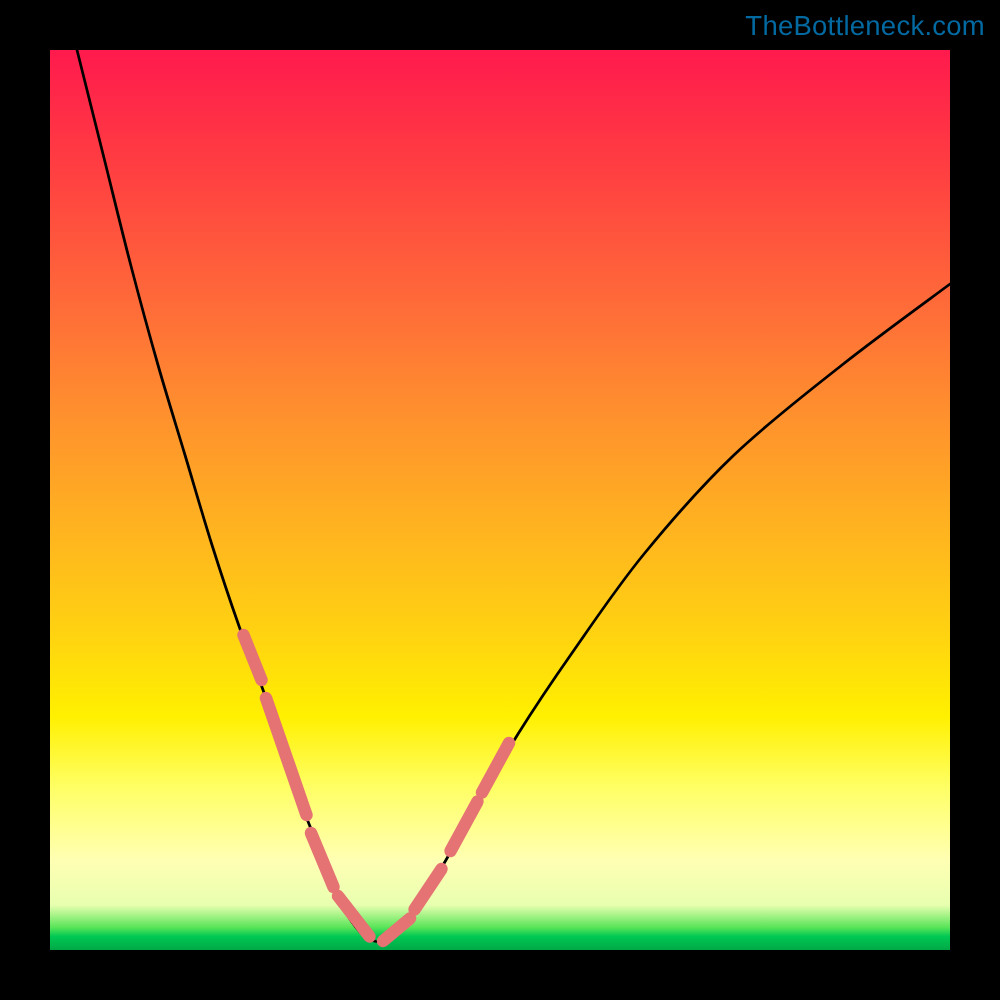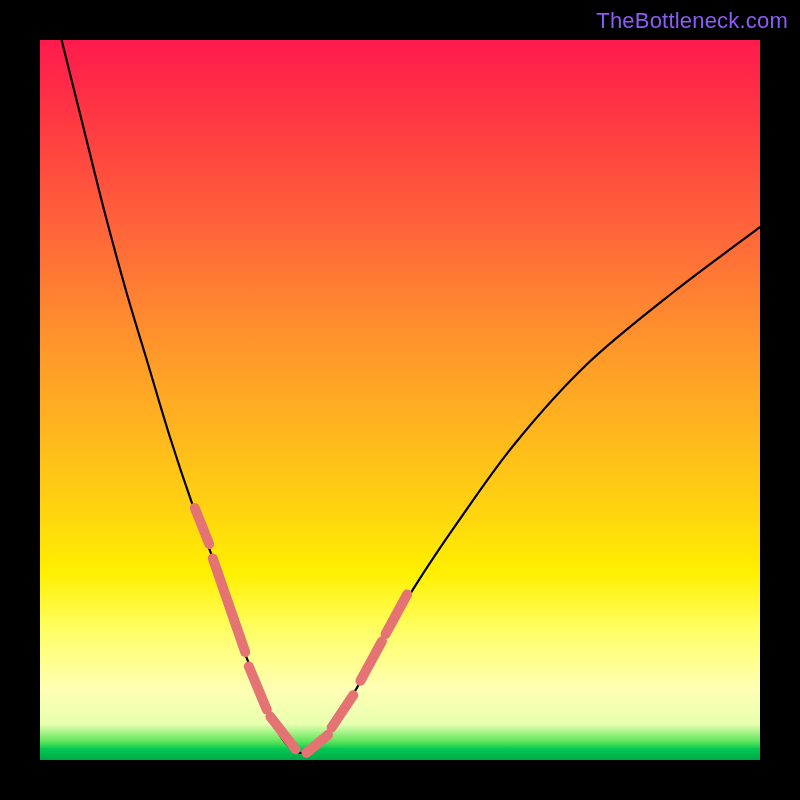--- a/index.html
+++ b/index.html
@@ -40,21 +40,21 @@
       #e8ffb0 95%,
       #58e458 97.5%,
       #00c853 98.5%,
       #00a846 100%
     );
   }
   .watermark {
     position: absolute;
     top: 8px;
     right: 12px;
-    color: #8b5cf6;
+    color: #0369a1;
     font-size: 22px;
     font-weight: 500;
     letter-spacing: 0.2px;
     user-select: none;
   }
   svg.curve {
     position: absolute;
     left: 0;
     top: 0;
     width: 720px;

